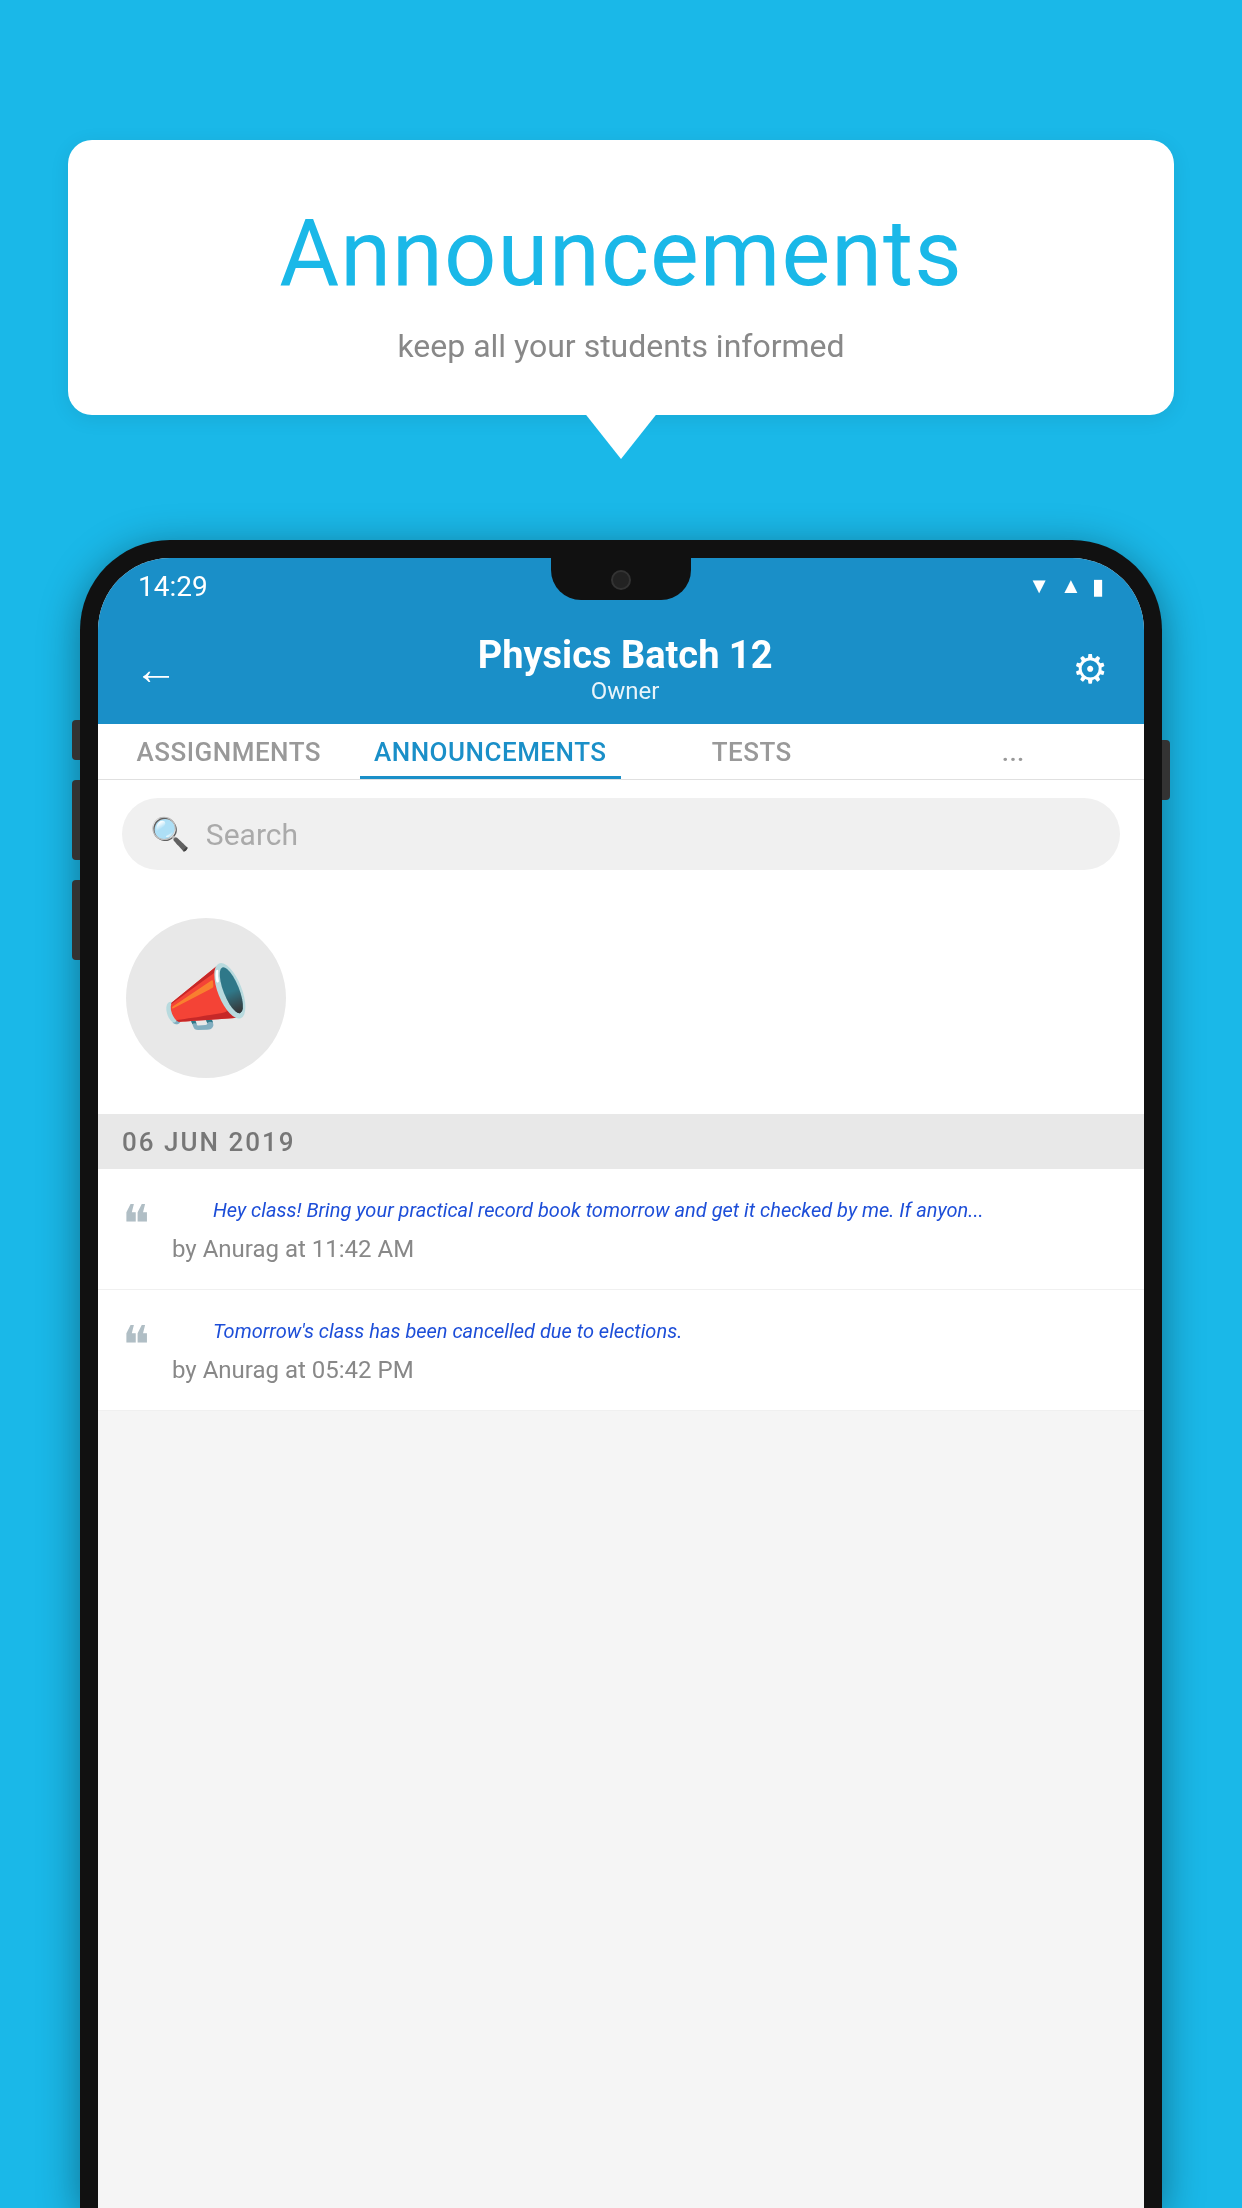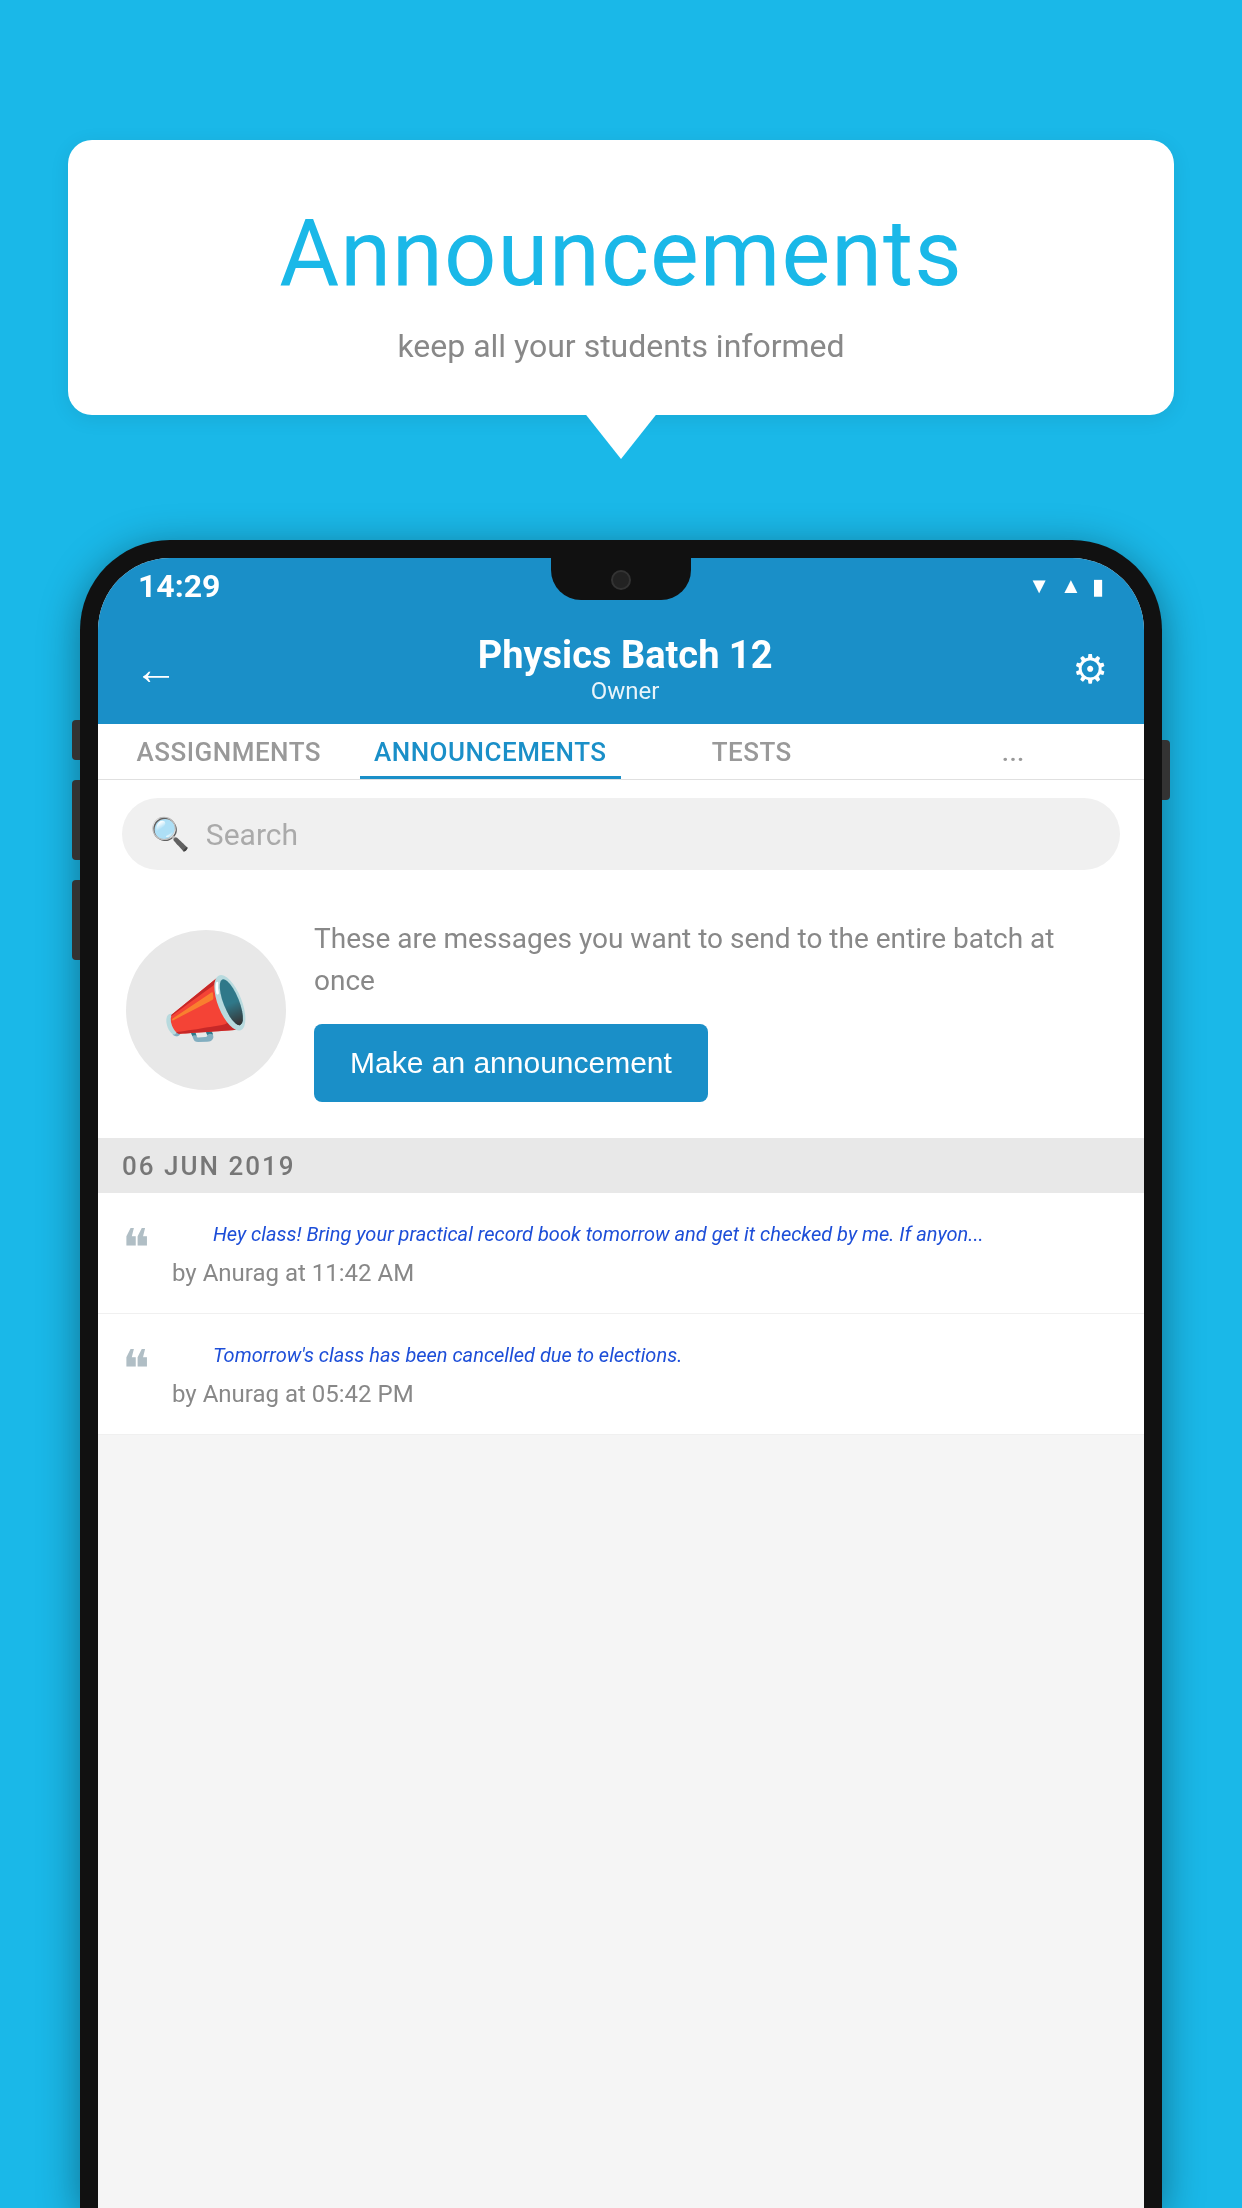--- a/index.html
+++ b/index.html
@@ -103,22 +103,22 @@
       height: 56px;
       display: flex;
       align-items: center;
       justify-content: space-between;
       padding: 0 40px;
       position: relative;
       z-index: 5;
     }
     .status-time {
       color: #fff;
-      font-size: 32px;
-      font-weight: 700;
+      font-size: 28px;
+      font-weight: 400;
     }
     .status-icons {
       display: flex;
       align-items: center;
       gap: 10px;
     }
     .wifi-icon, .signal-icon, .battery-icon {
       color: #fff;
       font-size: 22px;
     }
@@ -389,24 +389,20 @@
       <div class="search-bar">
         <span class="search-icon-el">🔍</span>
         <span class="search-text">Search</span>
       </div>
     </div>
 
     <div class="promo-section">
       <div class="promo-icon-circle">
         <span class="megaphone-icon">📣</span>
       </div>
-      <div class="promo-right">
-        <div class="promo-desc">These are messages you want to send to the entire batch at once</div>
-        <button class="make-announcement-btn">Make an announcement</button>
-      </div>
     </div>
 
     <div class="date-separator">06  JUN  2019</div>
 
     <div class="announcement-item">
       <span class="quote-icon">❝</span>
       <div class="announcement-text-block">
         <div class="announcement-text">Hey class! Bring your practical record book tomorrow and get it checked by me. If anyon...</div>
         <div class="announcement-author">by Anurag at 11:42 AM</div>
       </div>

